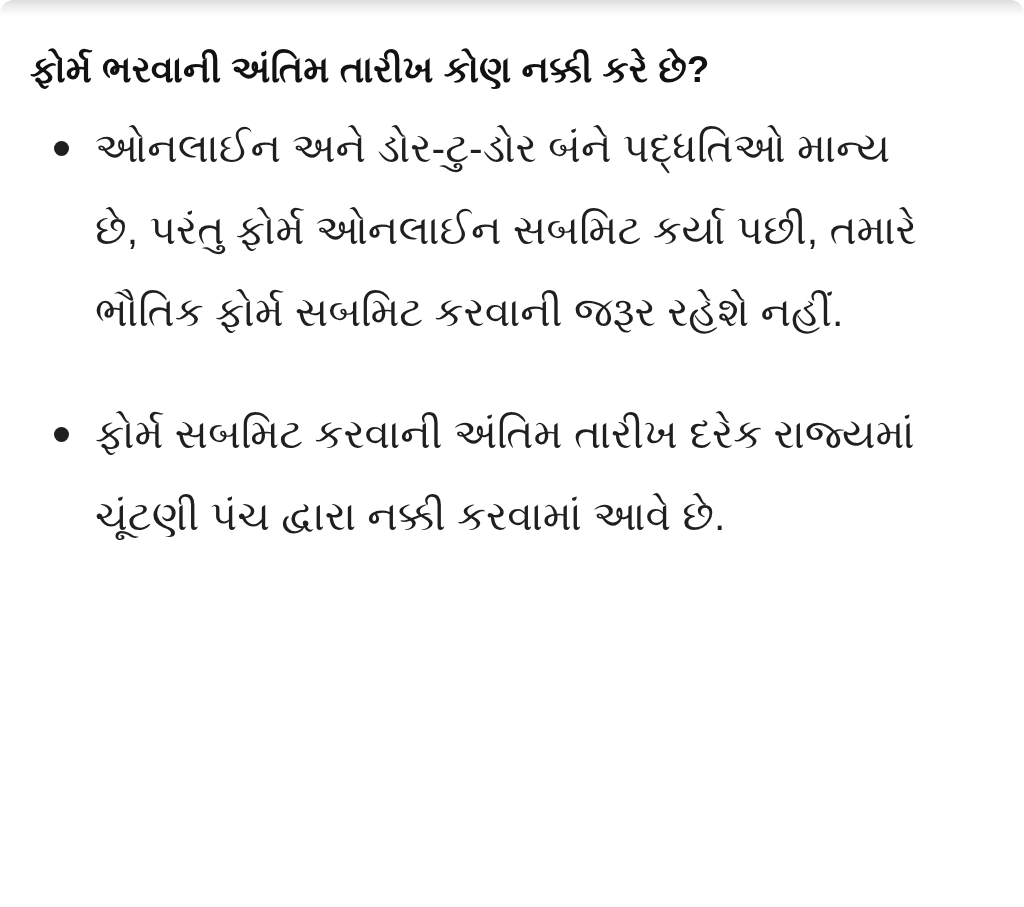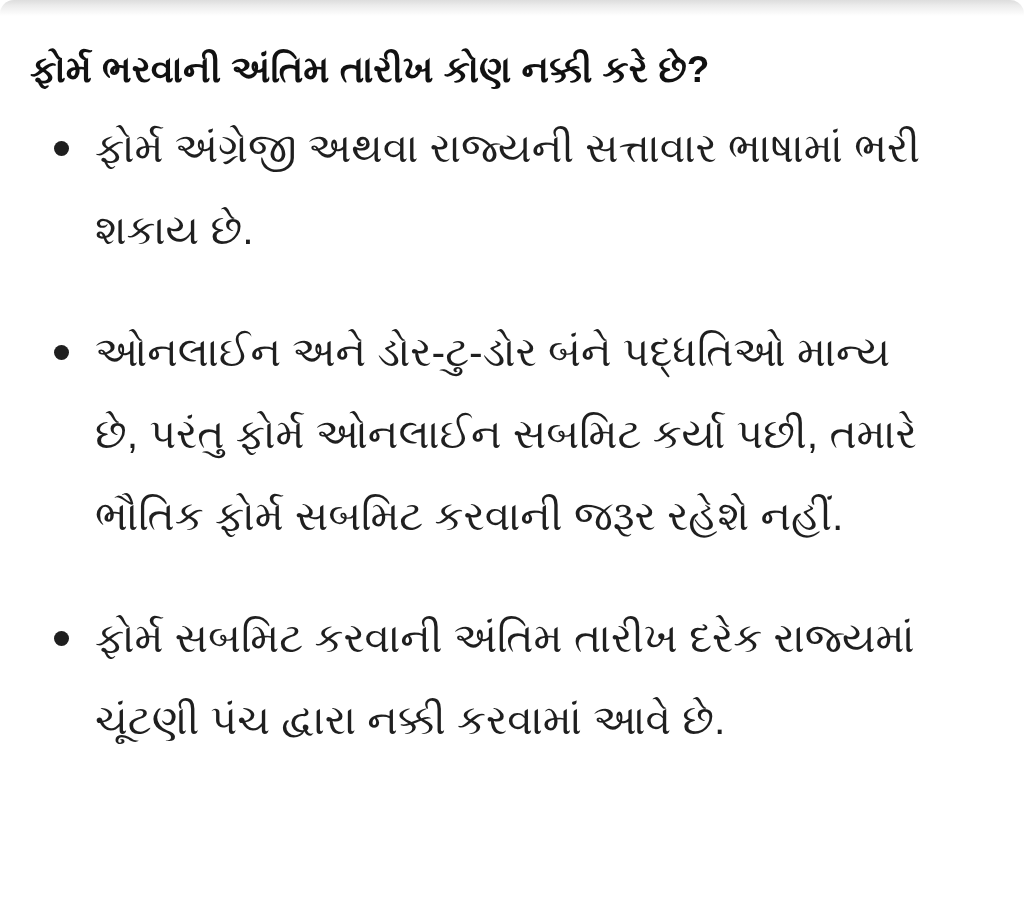--- a/index.html
+++ b/index.html
@@ -70,24 +70,20 @@
 <body>
 
 <div class="top-shade"></div>
 
 <main class="doc">
 
   <h1 class="doc-heading">ફોર્મ ભરવાની અંતિમ તારીખ કોણ નક્કી કરે છે?</h1>
 
   <ul class="doc-bullets">
 
-    <li>
-      <span class="dot"></span>
-      <span>ફોર્મ અંગ્રેજી અથવા રાજ્યની સત્તાવાર ભાષામાં ભરી શકાય છે.</span>
-    </li>
 
 
     <li>
       <span class="dot"></span>
       <span>ઓનલાઈન અને ડોર-ટુ-ડોર બંને પદ્ધતિઓ માન્ય છે, પરંતુ ફોર્મ ઓનલાઈન સબમિટ કર્યા પછી, તમારે ભૌતિક ફોર્મ સબમિટ કરવાની જરૂર રહેશે નહીં.</span>
     </li>
 
     <li>
       <span class="dot"></span>
       <span>ફોર્મ સબમિટ કરવાની અંતિમ તારીખ દરેક રાજ્યમાં ચૂંટણી પંચ દ્વારા નક્કી કરવામાં આવે છે.</span>

